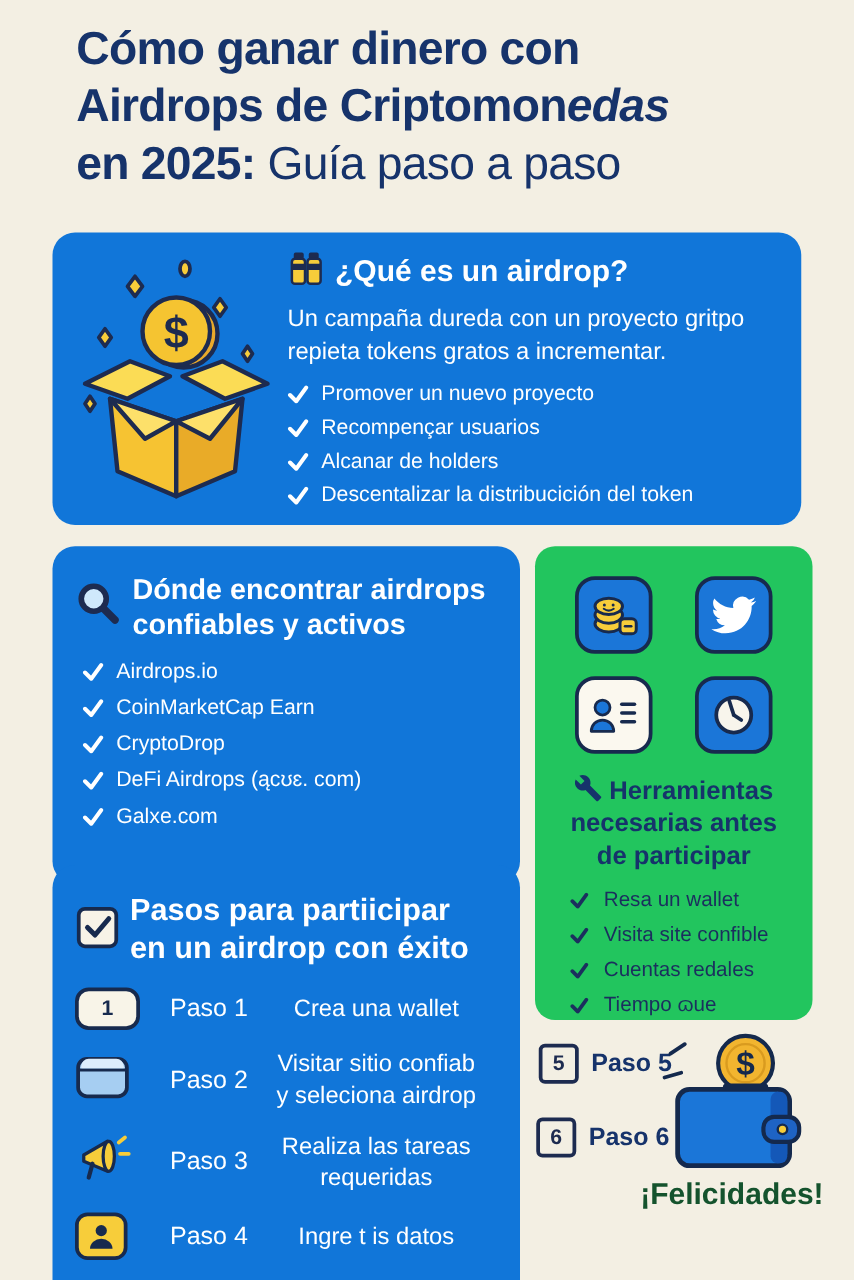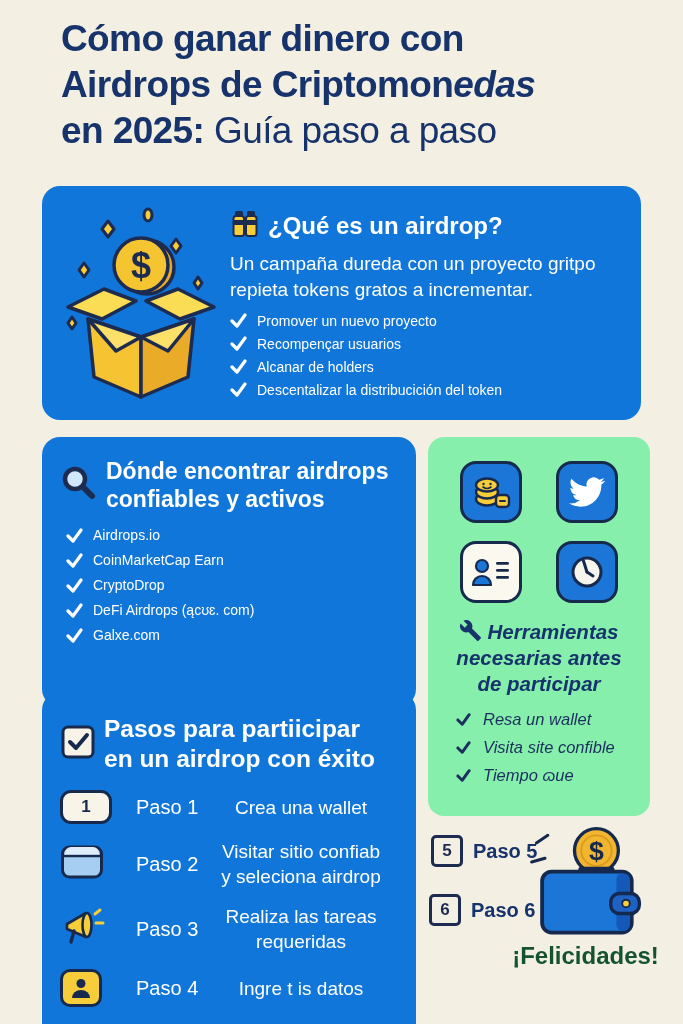--- a/index.html
+++ b/index.html
@@ -9,30 +9,30 @@
     font-family:"Liberation Sans","DejaVu Sans",sans-serif;
     color:#1b2f5e;
   }
   
   .title{position:absolute;left:61px;top:16px;width:600px;
     font-size:37px;line-height:46px;font-weight:700;color:#16336b;letter-spacing:-0.6px;}
   .title .it{font-style:italic;}
   .title .light{font-weight:400;}
   
   .card{position:absolute;border-radius:18px;background:#1176d9;color:#fff;box-sizing:border-box;}
-  .card-light{background:#86efac;color:#1b2f5e;font-style:italic;}
+  .card-light{background:#22c55e;color:#1b2f5e;}
   
   #card-what{left:42px;top:186px;width:599px;height:234px;padding:12px 20px 12px 14px;display:flex;align-items:center;}
   .c1-illus{flex:0 0 168px;}
   .c1-content{flex:1;padding-left:6px;}
   .h-row{display:flex;align-items:center;gap:8px;}
   .h1{font-size:24px;font-weight:700;}
   .c1-desc{margin-top:8px;font-size:19px;line-height:26px;max-width:400px;}
   .bullets{margin-top:10px;display:flex;flex-direction:column;gap:7px;}
-  .b-row{display:flex;align-items:center;gap:10px;font-size:14px;}
+  .b-row{display:flex;align-items:center;gap:10px;font-size:17px;}
   .chk{flex:0 0 auto;}
   
   #card-where{left:42px;top:437px;width:374px;height:270px;padding:20px 18px;}
   .h2-lines{font-size:23px;font-weight:700;line-height:28px;}
   #card-where .bullets{margin-top:14px;gap:9px;padding-left:6px;}
   
   #card-tools{left:428px;top:437px;width:222px;height:379px;padding:24px 14px 14px;border-radius:16px;}
   .tile-grid{display:grid;grid-template-columns:62px 62px;gap:18px 34px;justify-content:center;}
   .tile{width:62px;height:62px;border-radius:16px;background:#1b76d8;border:3px solid #172a4e;
         box-sizing:border-box;display:flex;align-items:center;justify-content:center;}
@@ -240,20 +240,26 @@
     <div class="b-row">
       <svg class="chk" width="15" height="13" viewBox="0 0 17 15">
           <path d="M2 8l5 5L15 2" stroke="currentColor" stroke-width="3.4" fill="none" stroke-linecap="round" stroke-linejoin="round"></path>
         </svg>
       <span>Visita site confible</span>
     </div>
     <div class="b-row">
       <svg class="chk" width="15" height="13" viewBox="0 0 17 15">
           <path d="M2 8l5 5L15 2" stroke="currentColor" stroke-width="3.4" fill="none" stroke-linecap="round" stroke-linejoin="round"></path>
         </svg>
+      <span>Cuentas redales</span>
+    </div>
+    <div class="b-row">
+      <svg class="chk" width="15" height="13" viewBox="0 0 17 15">
+          <path d="M2 8l5 5L15 2" stroke="currentColor" stroke-width="3.4" fill="none" stroke-linecap="round" stroke-linejoin="round"></path>
+        </svg>
       <span>Tiempo ɷue</span>
     </div>
   </div>
 </div>
 
 <div class="card" id="card-steps">
   <div class="h-row">
     <span>
       <svg width="36" height="36" viewBox="0 0 36 36">
         <rect x="3" y="3" width="30" height="30" rx="5" fill="#f7f3e7" stroke="#172a4e" stroke-width="3"></rect>

